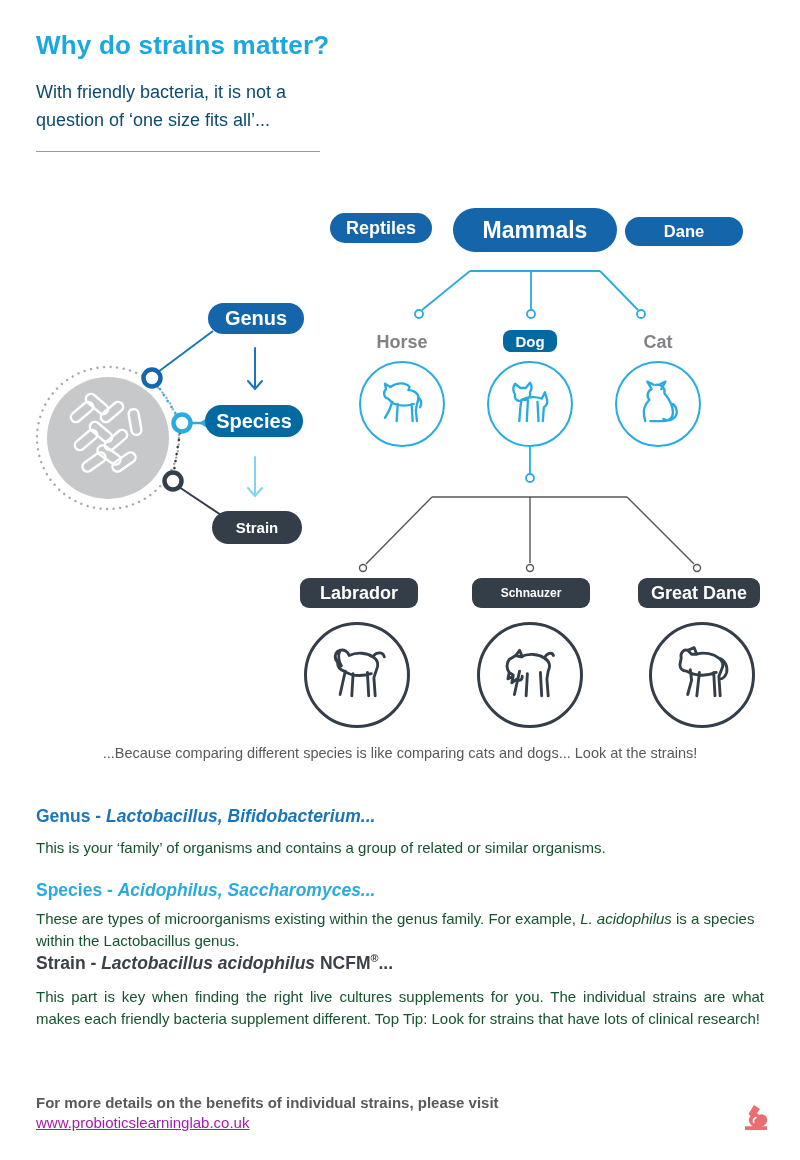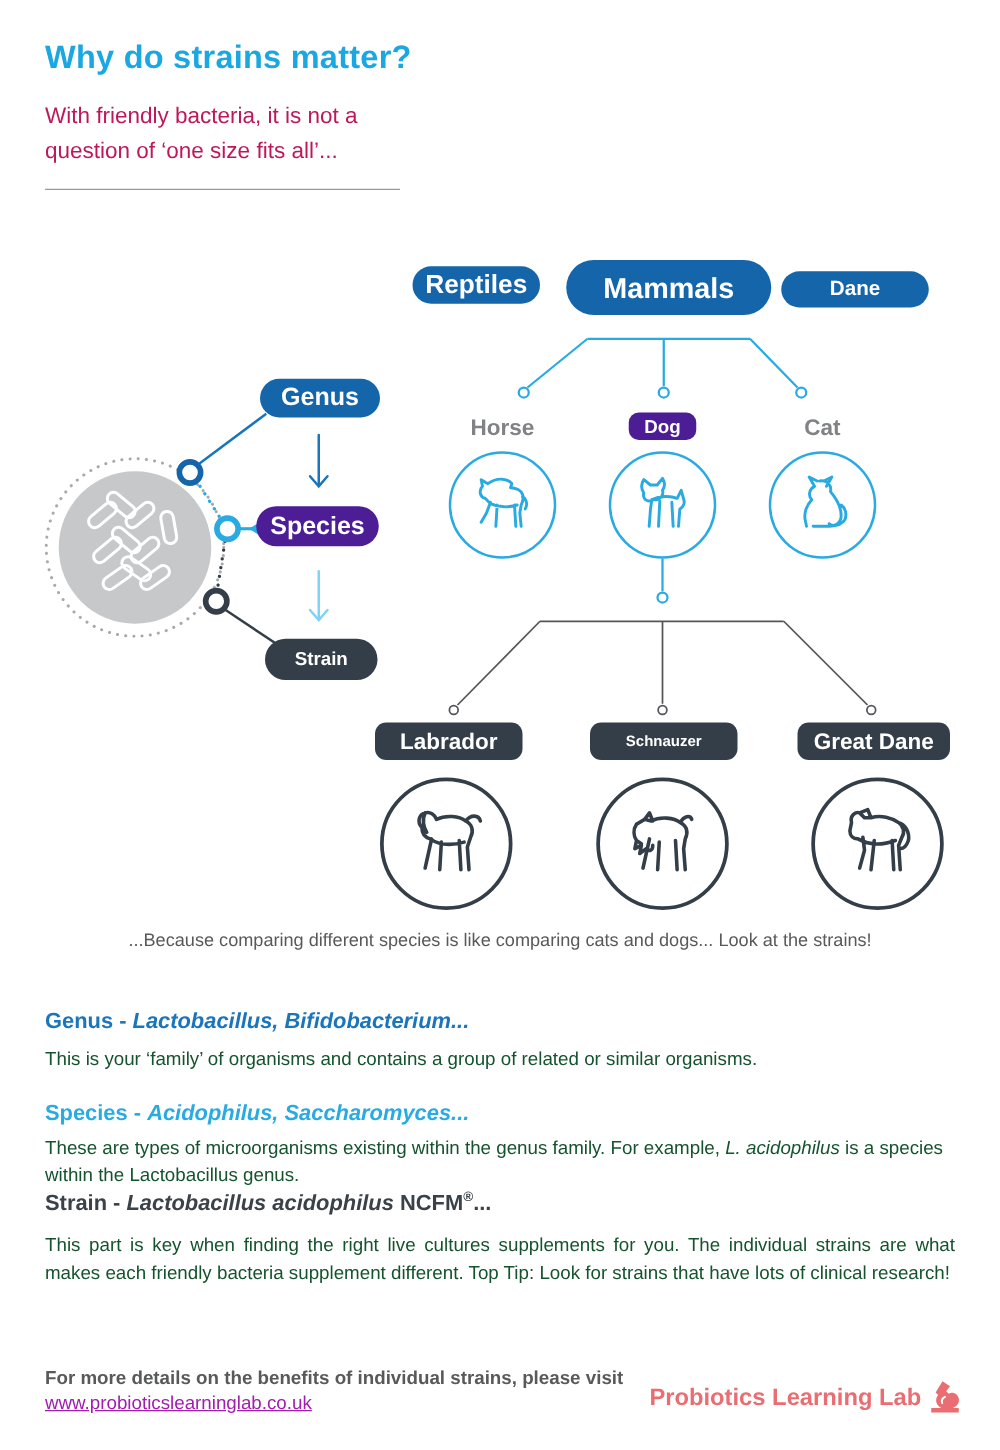--- a/index.html
+++ b/index.html
@@ -6,35 +6,35 @@
   .page {
     position:relative; width:800px; height:1160px; background:#ffffff;
     font-family:"Liberation Sans", sans-serif; overflow:hidden;
   }
   .page-title {
     position:absolute; left:36px; top:30px;
     font-size:26px; font-weight:bold; color:#1BA7E1; letter-spacing:0.2px;
   }
   .subtitle {
     position:absolute; left:36px; top:78px;
-    font-size:18px; color:#be185d; line-height:28px;
+    font-size:18px; color:#0c4a6e; line-height:28px;
   }
   .divider { position:absolute; left:36px; top:151px; width:284px; height:1px; background:#96989B; }
 
   .diagram-svg { position:absolute; left:0; top:180px; z-index:1; }
 
   .pill {
     position:absolute; z-index:2; display:flex; align-items:center; justify-content:center;
     color:#fff; font-weight:bold; box-sizing:border-box; white-space:nowrap;
   }
   .pill-darkblue { background:#1565AB; }
-  .pill-cyan     { background:#4c1d95; }
+  .pill-cyan     { background:#0369a1; }
   .pill-navy     { background:#333E48; }
 
-  .pill-reptiles  { left:330px; top:213px; width:102px; height:30px; border-radius:15px; font-size:21px; }
+  .pill-reptiles  { left:330px; top:213px; width:102px; height:30px; border-radius:15px; font-size:18px; }
   .pill-mammals   { left:453px; top:208px; width:164px; height:44px; border-radius:22px; font-size:23px; }
   .pill-birds     { left:625px; top:217px; width:118px; height:29px; border-radius:14.5px; font-size:16.5px; }
 
   .animal-label {
     position:absolute; z-index:2; width:100px; text-align:center;
     font-size:18px; font-weight:bold; color:#808285;
   }
   .label-horse { left:352px; top:332px; }
   .label-cat   { left:608px; top:332px; }
   .pill-dog    { left:503px; top:330px; width:54px; height:22px; border-radius:8px; font-size:15px; }
@@ -223,21 +223,20 @@
   <div class="section-heading heading-species"><span>Species - </span><span style="font-style: italic;">Acidophilus, Saccharomyces...</span></div>
   <div class="section-body body-species"><span>These are types of microorganisms existing within the genus family. For example, </span><span style="font-style: italic;">L. acidophilus</span><span> is a species within the Lactobacillus genus.</span></div>
 
   <div class="section-heading heading-strain"><span>Strain - </span><span style="font-style: italic;">Lactobacillus acidophilus</span><span> NCFM</span><span style="font-size: 0.62em; vertical-align: super;">®</span><span>...</span></div>
   <div class="section-body body-strain"><span>This part is key when finding the right live cultures supplements for you. The individual strains are what makes each friendly bacteria supplement different. Top Tip: Look for strains that have lots of clinical research!</span></div>
 
   <div class="footer-note">For more details on the benefits of individual strains, please visit</div>
   <a class="footer-link" href="#">www.probioticslearninglab.co.uk</a>
 
   <div class="brand">
-    <span class="brand-name">Probiotics Learning Lab</span>
     <span class="brand-icon">
       <svg width="24" height="30" viewBox="0 0 24 30" fill="#E96D71">
         <path d="M10 1 L16 5 L13 9 L15 11 C18 9 22 11 23 14.5 C23.8 18 21.5 21.2 18 22.3 L23 22.3 L23 26 L1 26 L1 22.3 L9 22.3 C5 20.5 3.5 15.5 6.5 12 L4.5 10 Z"></path>
         <path d="M12 13.5 C10 14.5 9 16.5 9.8 18.5" stroke="#fff" stroke-width="1.6" fill="none" stroke-linecap="round"></path>
       </svg>
     </span>
   </div>
 
 </div>
 

